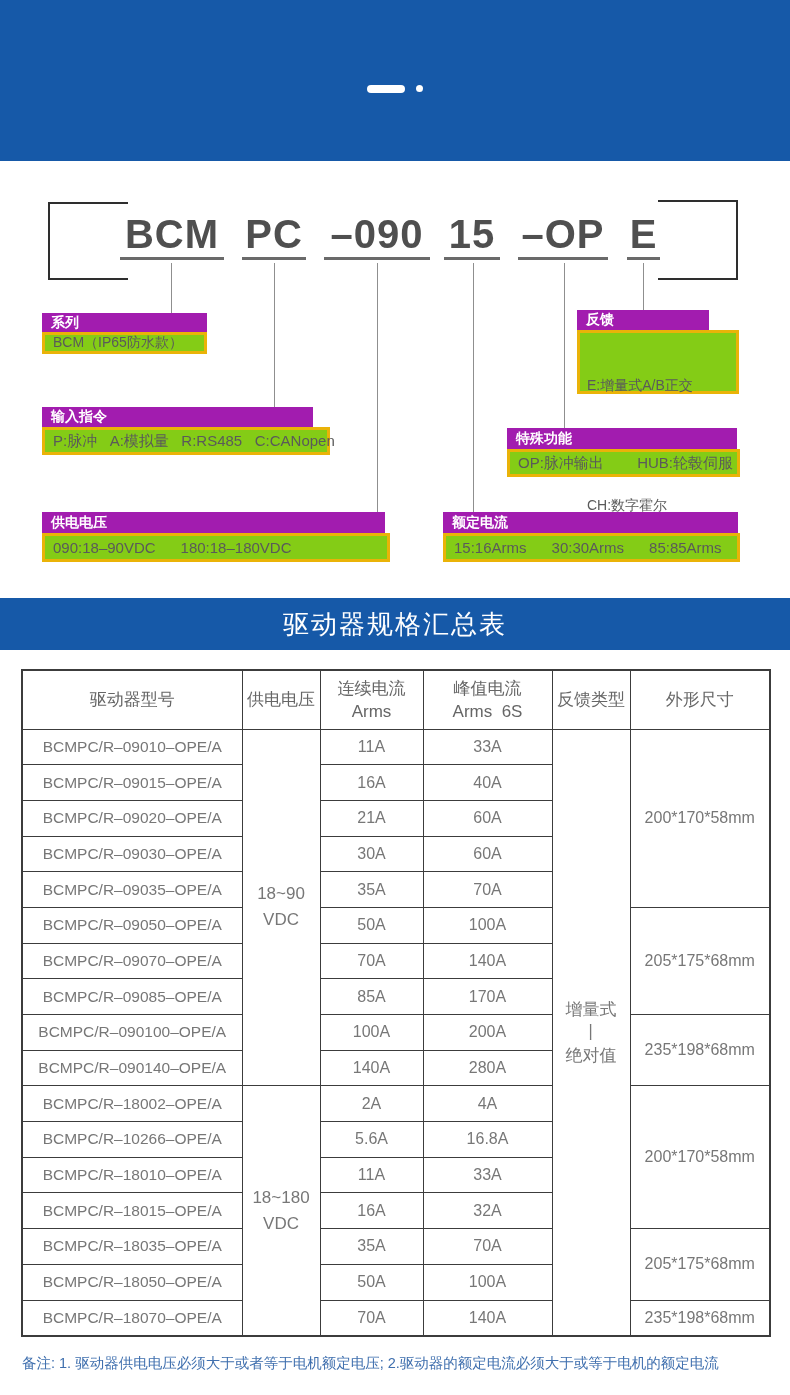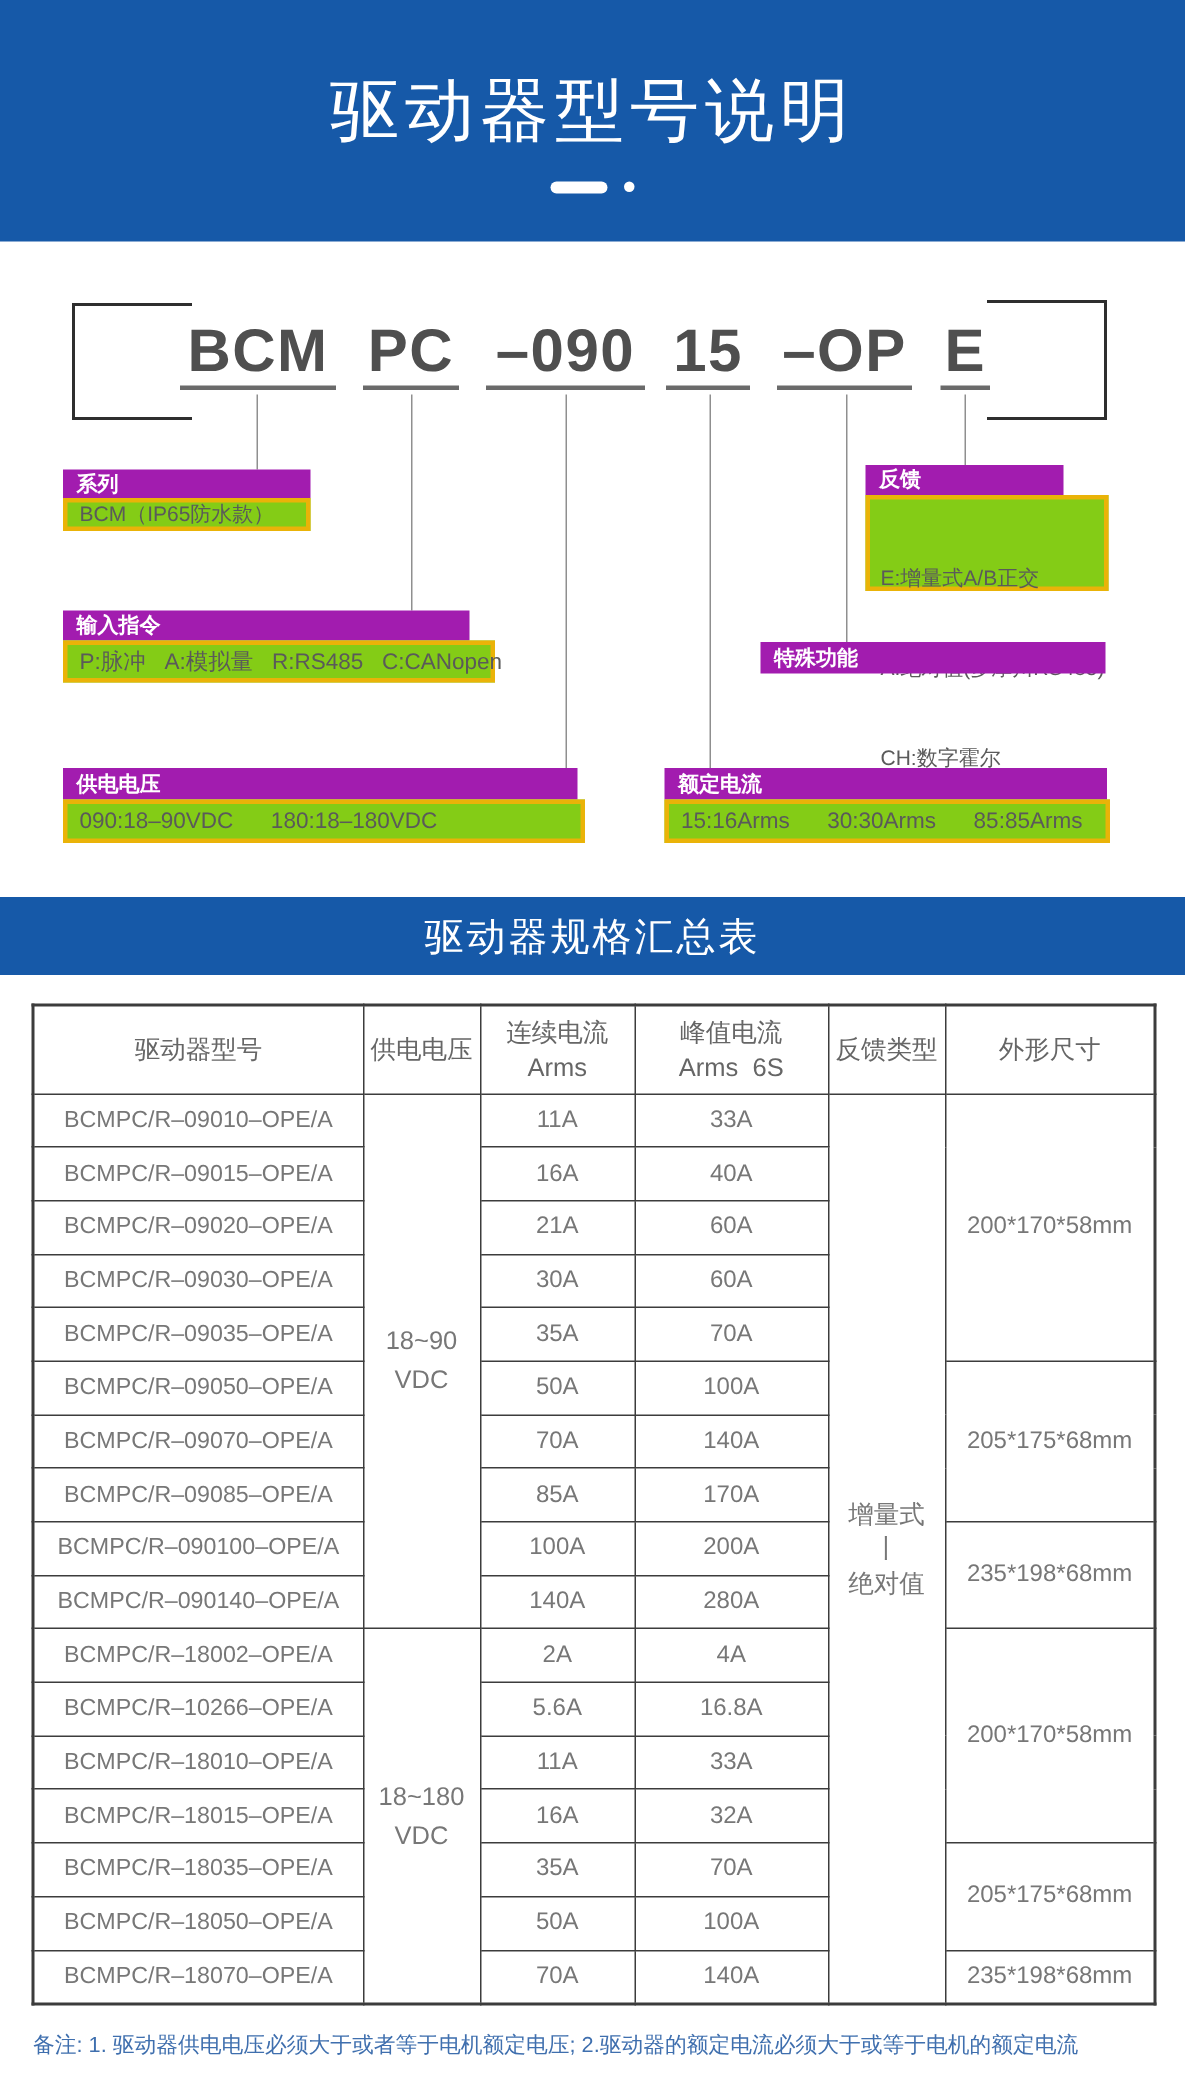--- a/index.html
+++ b/index.html
@@ -117,21 +117,20 @@
     position:absolute; left:22px; top:1354px; width:760px;
     color:#3f6fae; font-size:14.5px; white-space:pre;
   }
 </style>
 </head>
 <body>
 
 <div id="page">
 
   <div class="banner">
-    <div class="banner-title">驱动器型号说明</div>
     <div class="banner-underline">
       <div class="banner-dash"></div>
       <div class="banner-dot"></div>
     </div>
   </div>
 
   <div class="bracket bracket-left"></div>
   <div class="bracket bracket-right"></div>
 
   <div class="code-seg seg-1">BCM</div>
@@ -162,20 +161,21 @@
     </div>
   </div>
 
   <div class="callout co-input">
     <div class="callout-bar">输入指令</div>
     <div class="callout-box">P:脉冲   A:模拟量   R:RS485   C:CANopen</div>
   </div>
 
   <div class="callout co-special">
     <div class="callout-bar">特殊功能</div>
+    <div class="callout-box">OP:脉冲输出        HUB:轮毂伺服</div>
   </div>
 
   <div class="callout co-voltage">
     <div class="callout-bar">供电电压</div>
     <div class="callout-box">090:18–90VDC      180:18–180VDC</div>
   </div>
 
   <div class="callout co-current">
     <div class="callout-bar">额定电流</div>
     <div class="callout-box">15:16Arms      30:30Arms      85:85Arms</div>

